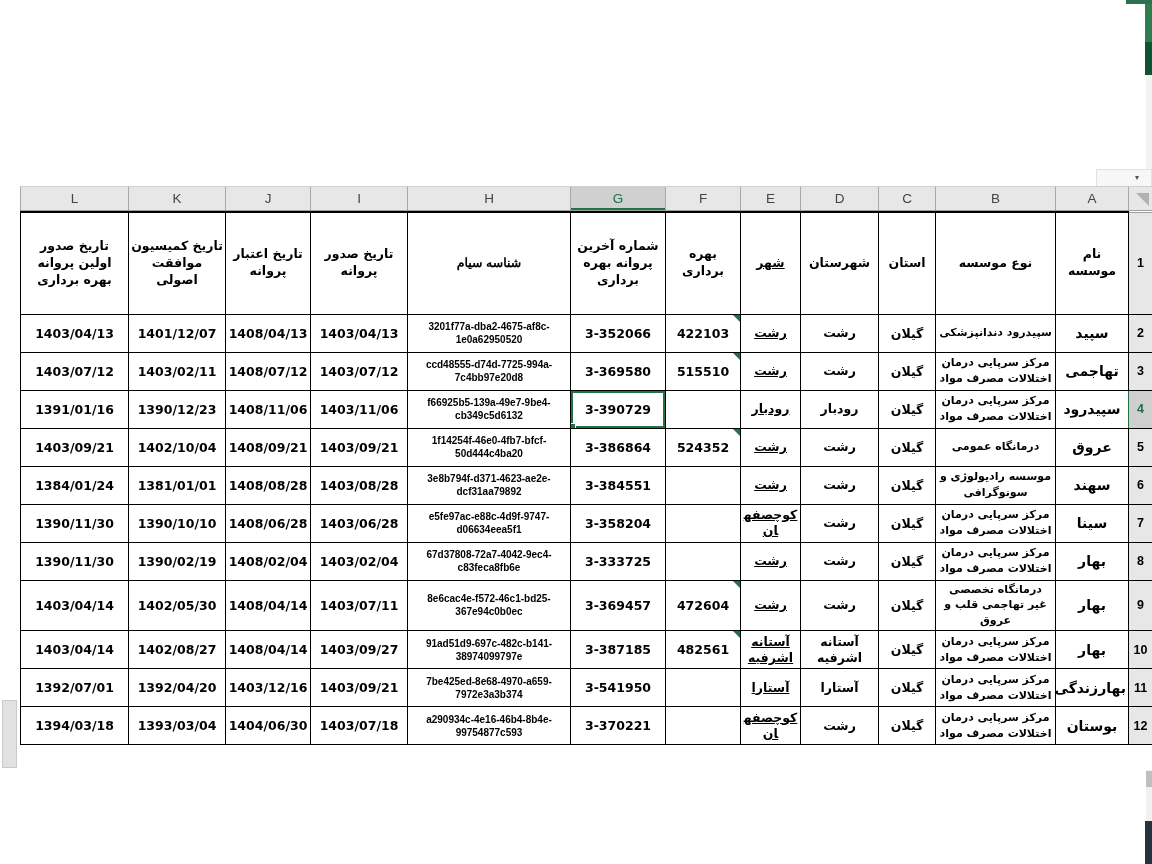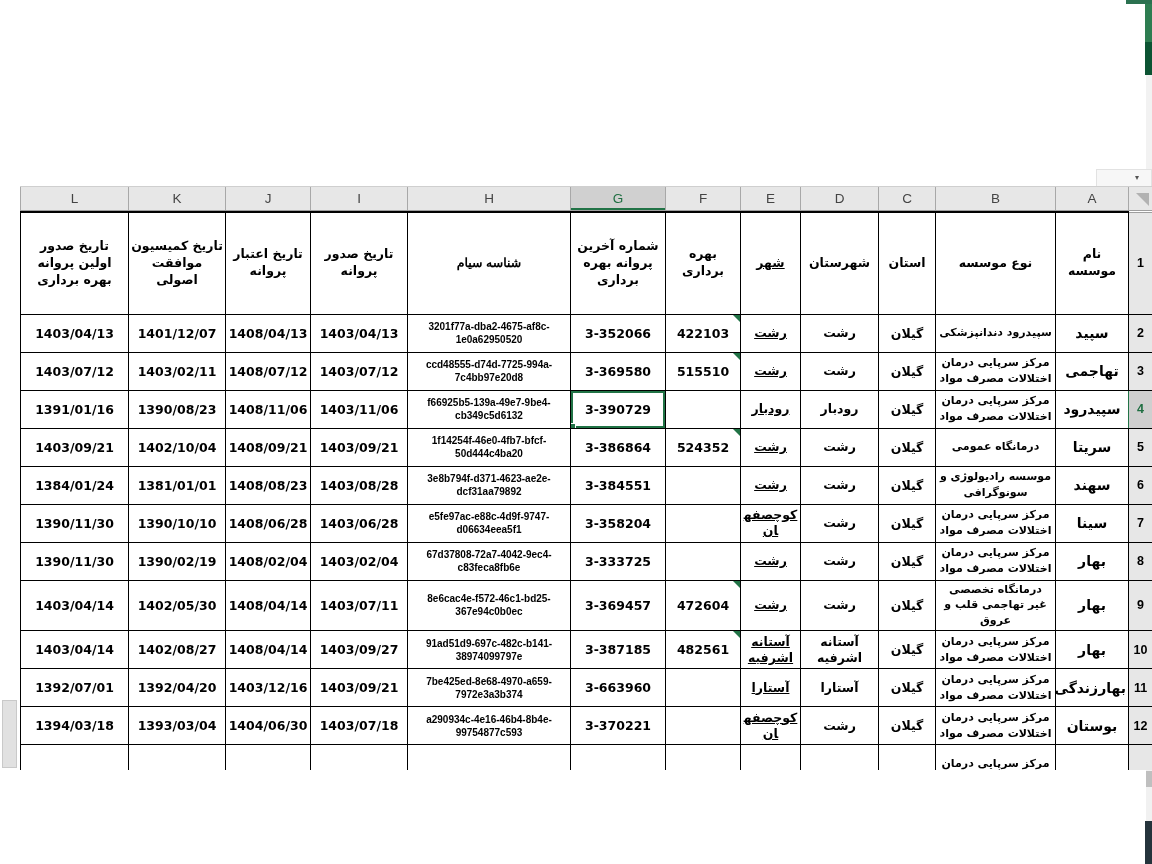--- a/index.html
+++ b/index.html
@@ -174,26 +174,26 @@
             <td class="cell col-A">سپیدرود</td>
             <td class="cell col-B">مرکز سرپایی درمان اختلالات مصرف مواد</td>
             <td class="cell col-C">گیلان</td>
             <td class="cell col-D">رودبار</td>
             <td class="cell col-E">رودبار</td>
             <td class="cell col-F c-ltr"></td>
             <td class="cell col-G c-ltr selcell">3-390729<span class="handle"></span></td>
             <td class="cell col-H c-ltr">f66925b5-139a-49e7-9be4-cb349c5d6132</td>
             <td class="cell col-I c-ltr">1403/11/06</td>
             <td class="cell col-J c-ltr">1408/11/06</td>
-            <td class="cell col-K c-ltr">1390/08/23</td>
+            <td class="cell col-K c-ltr">1390/12/23</td>
             <td class="cell col-L c-ltr">1391/01/16</td>
           </tr>
           <tr class="datarow">
             <td class="rowhdr">5</td>
-            <td class="cell col-A">سریتا</td>
+            <td class="cell col-A">عروق</td>
             <td class="cell col-B">درمانگاه عمومی</td>
             <td class="cell col-C">گیلان</td>
             <td class="cell col-D">رشت</td>
             <td class="cell col-E">رشت</td>
             <td class="cell col-F c-ltr">524352<span class="tri"></span></td>
             <td class="cell col-G c-ltr">3-386864</td>
             <td class="cell col-H c-ltr">1f14254f-46e0-4fb7-bfcf-50d444c4ba20</td>
             <td class="cell col-I c-ltr">1403/09/21</td>
             <td class="cell col-J c-ltr">1408/09/21</td>
             <td class="cell col-K c-ltr">1402/10/04</td>
@@ -203,21 +203,21 @@
             <td class="rowhdr">6</td>
             <td class="cell col-A">سهند</td>
             <td class="cell col-B">موسسه رادیولوژی و سونوگرافی</td>
             <td class="cell col-C">گیلان</td>
             <td class="cell col-D">رشت</td>
             <td class="cell col-E">رشت</td>
             <td class="cell col-F c-ltr"></td>
             <td class="cell col-G c-ltr">3-384551</td>
             <td class="cell col-H c-ltr">3e8b794f-d371-4623-ae2e-dcf31aa79892</td>
             <td class="cell col-I c-ltr">1403/08/28</td>
-            <td class="cell col-J c-ltr">1408/08/23</td>
+            <td class="cell col-J c-ltr">1408/08/28</td>
             <td class="cell col-K c-ltr">1381/01/01</td>
             <td class="cell col-L c-ltr">1384/01/24</td>
           </tr>
           <tr class="datarow">
             <td class="rowhdr">7</td>
             <td class="cell col-A">سینا</td>
             <td class="cell col-B">مرکز سرپایی درمان اختلالات مصرف مواد</td>
             <td class="cell col-C">گیلان</td>
             <td class="cell col-D">رشت</td>
             <td class="cell col-E">کوچصفهان</td>
@@ -275,21 +275,21 @@
             <td class="cell col-L c-ltr">1403/04/14</td>
           </tr>
           <tr class="datarow">
             <td class="rowhdr">11</td>
             <td class="cell col-A">بهارزندگی</td>
             <td class="cell col-B">مرکز سرپایی درمان اختلالات مصرف مواد</td>
             <td class="cell col-C">گیلان</td>
             <td class="cell col-D">آستارا</td>
             <td class="cell col-E">آستارا</td>
             <td class="cell col-F c-ltr"></td>
-            <td class="cell col-G c-ltr">3-663960</td>
+            <td class="cell col-G c-ltr">3-541950</td>
             <td class="cell col-H c-ltr">7be425ed-8e68-4970-a659-7972e3a3b374</td>
             <td class="cell col-I c-ltr">1403/09/21</td>
             <td class="cell col-J c-ltr">1403/12/16</td>
             <td class="cell col-K c-ltr">1392/04/20</td>
             <td class="cell col-L c-ltr">1392/07/01</td>
           </tr>
           <tr class="datarow">
             <td class="rowhdr">12</td>
             <td class="cell col-A">بوستان</td>
             <td class="cell col-B">مرکز سرپایی درمان اختلالات مصرف مواد</td>
@@ -297,32 +297,17 @@
             <td class="cell col-D">رشت</td>
             <td class="cell col-E">کوچصفهان</td>
             <td class="cell col-F c-ltr"></td>
             <td class="cell col-G c-ltr">3-370221</td>
             <td class="cell col-H c-ltr">a290934c-4e16-46b4-8b4e-99754877c593</td>
             <td class="cell col-I c-ltr">1403/07/18</td>
             <td class="cell col-J c-ltr">1404/06/30</td>
             <td class="cell col-K c-ltr">1393/03/04</td>
             <td class="cell col-L c-ltr">1394/03/18</td>
           </tr>
-          <tr class="partial">
-            <td class="rowhdr"></td>
-            <td class="cell col-A"></td>
-            <td class="cell col-B">مرکز سرپایی درمان</td>
-            <td class="cell col-C"></td>
-            <td class="cell col-D"></td>
-            <td class="cell col-E"></td>
-            <td class="cell col-F"></td>
-            <td class="cell col-G"></td>
-            <td class="cell col-H"></td>
-            <td class="cell col-I"></td>
-            <td class="cell col-J"></td>
-            <td class="cell col-K"></td>
-            <td class="cell col-L"></td>
-          </tr>
         </tbody>
     </table>
   </div>
 
 </div>
 
 </body></html>

